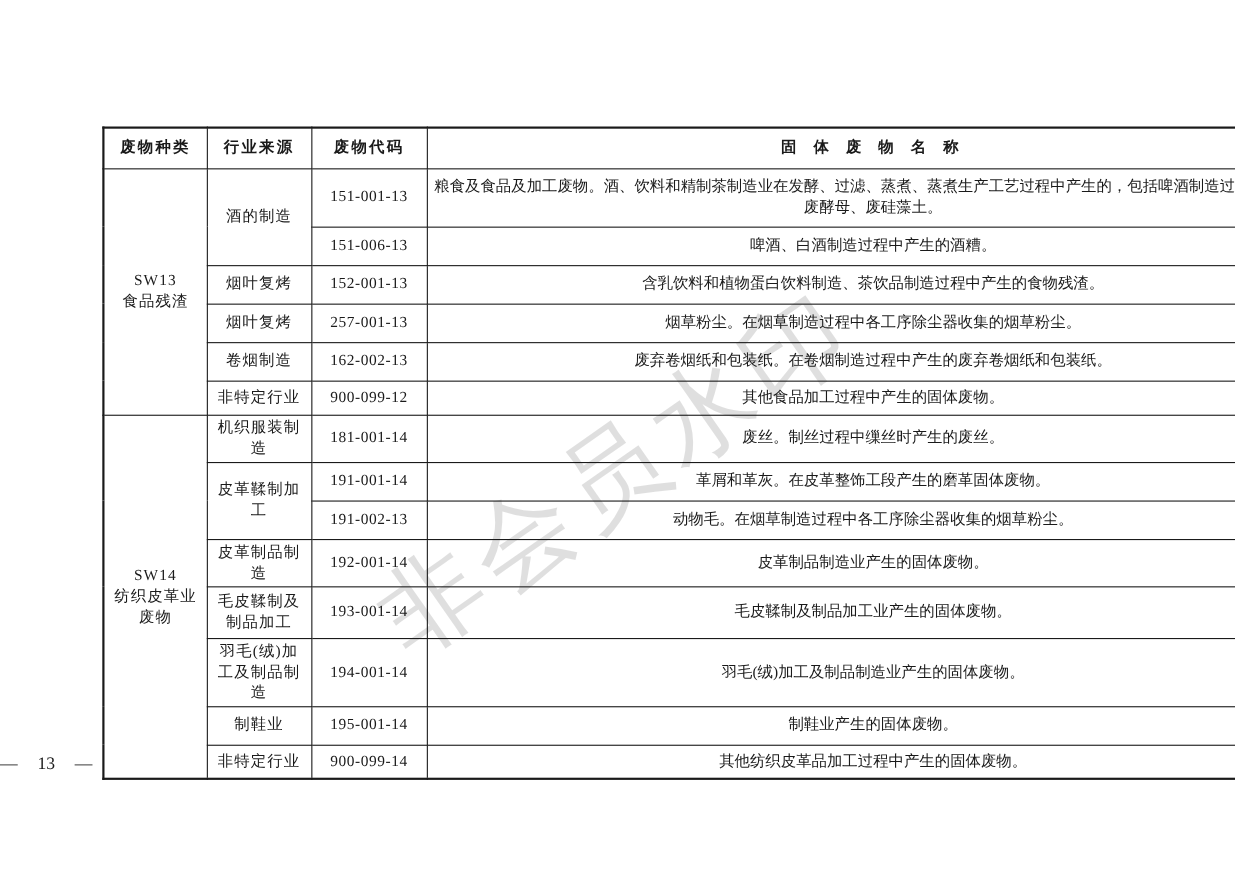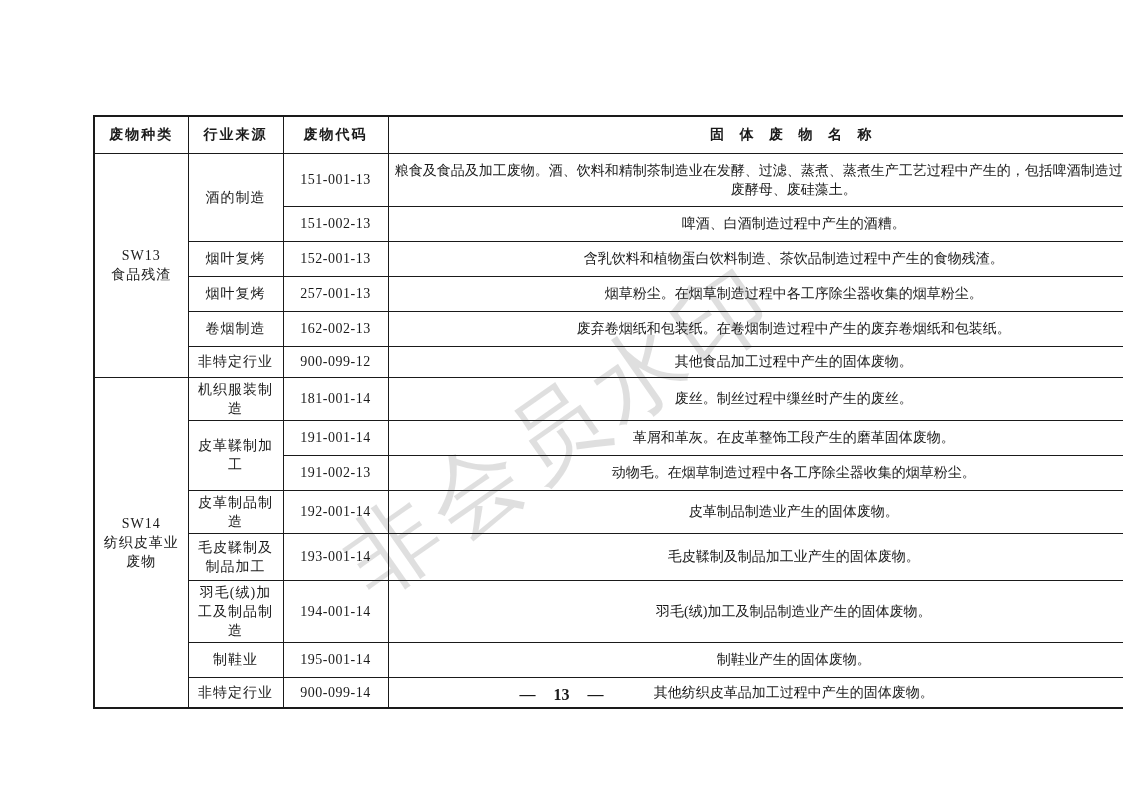--- a/index.html
+++ b/index.html
@@ -31,22 +31,22 @@
   td.cat{letter-spacing:1px;line-height:20px;margin-left:16px;}
   td.ind{letter-spacing:1px;}
   td.code{font-size:15px;letter-spacing:0.5px;font-family:"Liberation Serif","DejaVu Serif",serif;}
   td.name{text-align:left;padding-left:4px;padding-right:6px;}
   tr.rh-hdr{height:37px;}
   tr.rh-53{height:53px;}
   tr.rh-35{height:35px;}
   tr.rh-31{height:31px;margin-top:32px;}
   tr.rh-47{height:47px;}
   .footer{
-    position:absolute;left:0;top:686px;width:1123px;text-align:center;z-index:1;
-    font-size:16px;word-spacing:14px;color:#1a1a1a;font-weight:bold;
+    position:absolute;left:0;top:686px;width:1123px;z-index:1;
+    font-size:16px;word-spacing:14px;color:#1a1a1a;
   }
 </style>
 </head>
 <body>
 
 <div class="page">
 
   <div class="watermark">非会员水印</div>
 
   <table class="waste">
@@ -67,21 +67,21 @@
       <tr class="rh-53">
         <td class="cat" rowspan="6">
           <div>SW13</div>
           <div>食品残渣</div>
         </td>
         <td class="ind" rowspan="2">酒的制造</td>
         <td class="code">151-001-13</td>
         <td class="name">粮食及食品及加工废物。酒、饮料和精制茶制造业在发酵、过滤、蒸煮、蒸煮生产工艺过程中产生的，包括啤酒制造过程中产生的废酵母、废硅藻土。</td>
       </tr>
       <tr class="rh-35">
-        <td class="code">151-002-13</td>
+        <td class="code">151-006-13</td>
         <td class="name">啤酒、白酒制造过程中产生的酒糟。</td>
       </tr>
       <tr class="rh-35">
         <td class="ind">烟叶复烤</td>
         <td class="code">152-001-13</td>
         <td class="name">含乳饮料和植物蛋白饮料制造、茶饮品制造过程中产生的食物残渣。</td>
       </tr>
       <tr class="rh-35">
         <td class="ind">烟叶复烤</td>
         <td class="code">257-001-13</td>

